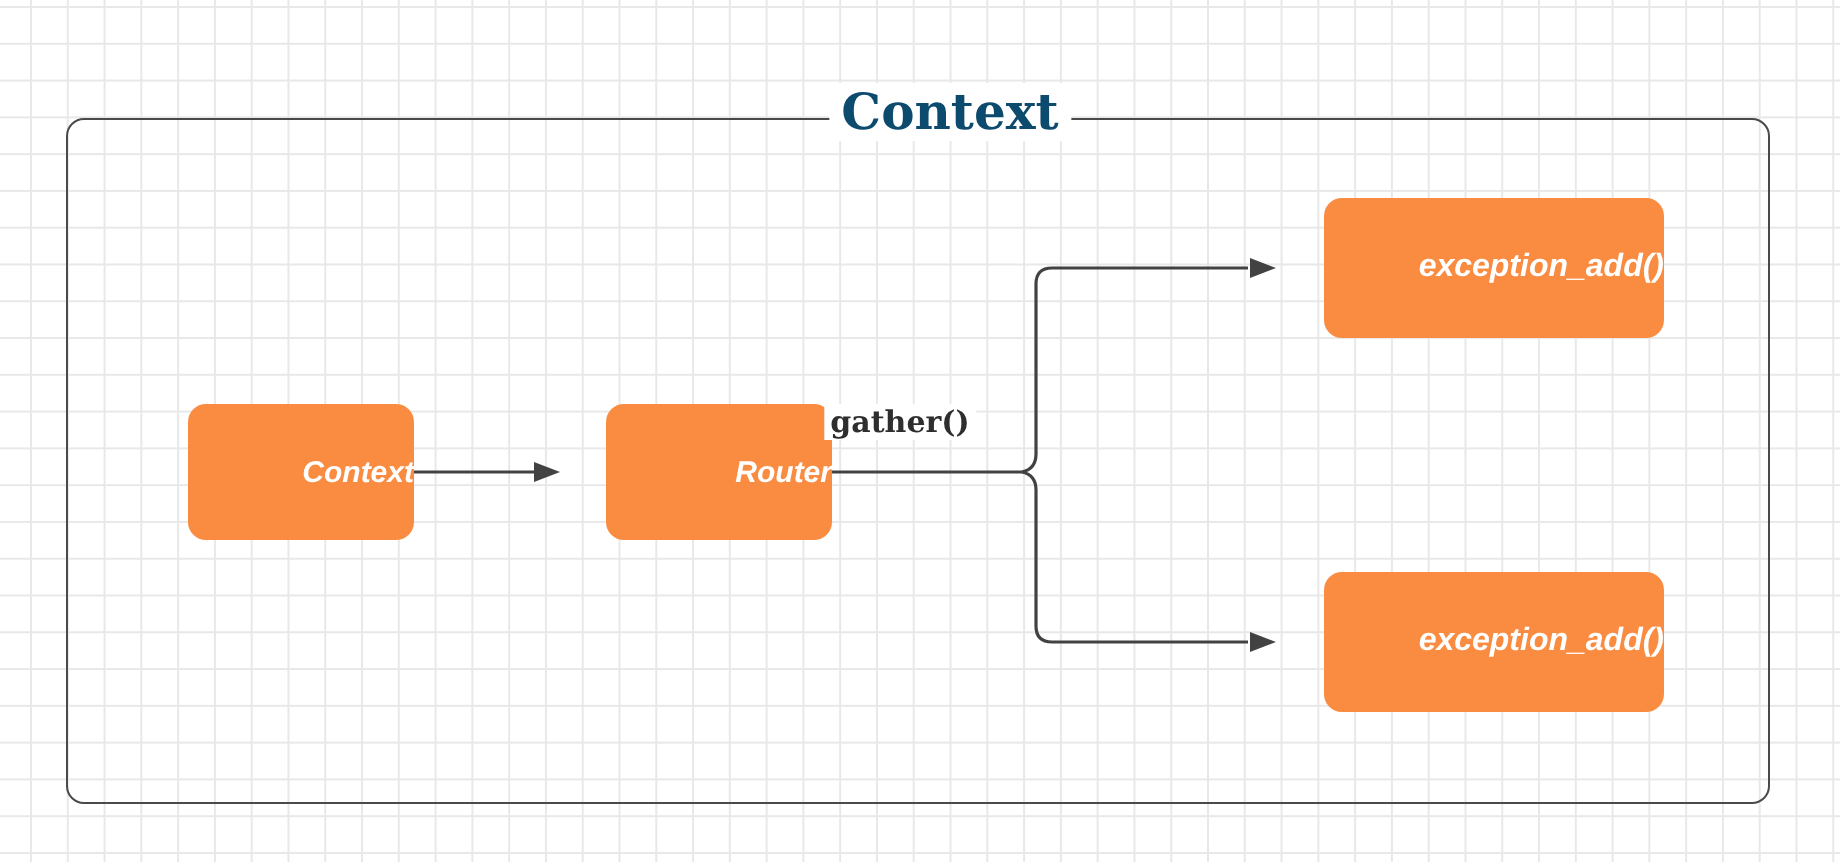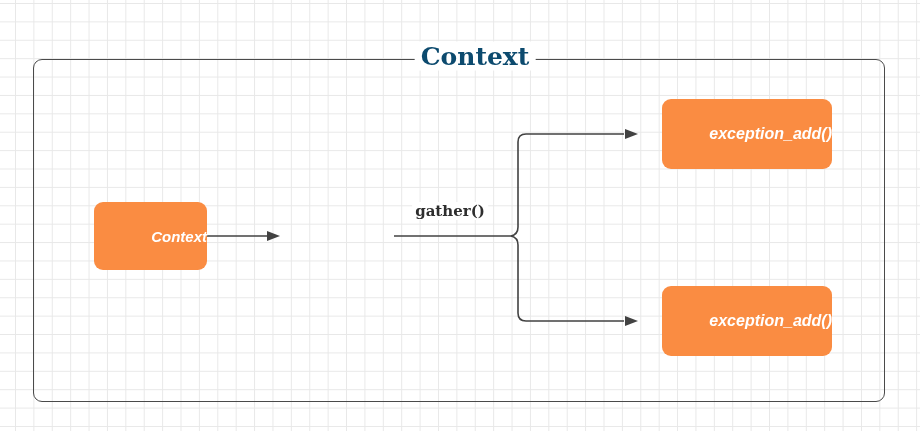--- a/index.html
+++ b/index.html
@@ -113,20 +113,23 @@
       <polygon points="280,236 267,231 267,241"></polygon>
       <polygon points="638,134 625,129 625,139"></polygon>
       <polygon points="638,321 625,316 625,326"></polygon>
     </g>
   </svg>
 
   <div class="node node-request" style="background:#FA8C42;">
     <span>Context</span>
   </div>
 
+  <div class="node node-router" style="background:#FA8C42;">
+    <span>Router</span>
+  </div>
 
   <div class="node node-exc-top" style="background:#FA8C42;">
     <span>exception_add()</span>
   </div>
 
   <div class="node node-exc-bot" style="background:#FA8C42;">
     <span>exception_add()</span>
   </div>
 
   <div class="edge-label">gather()</div>

